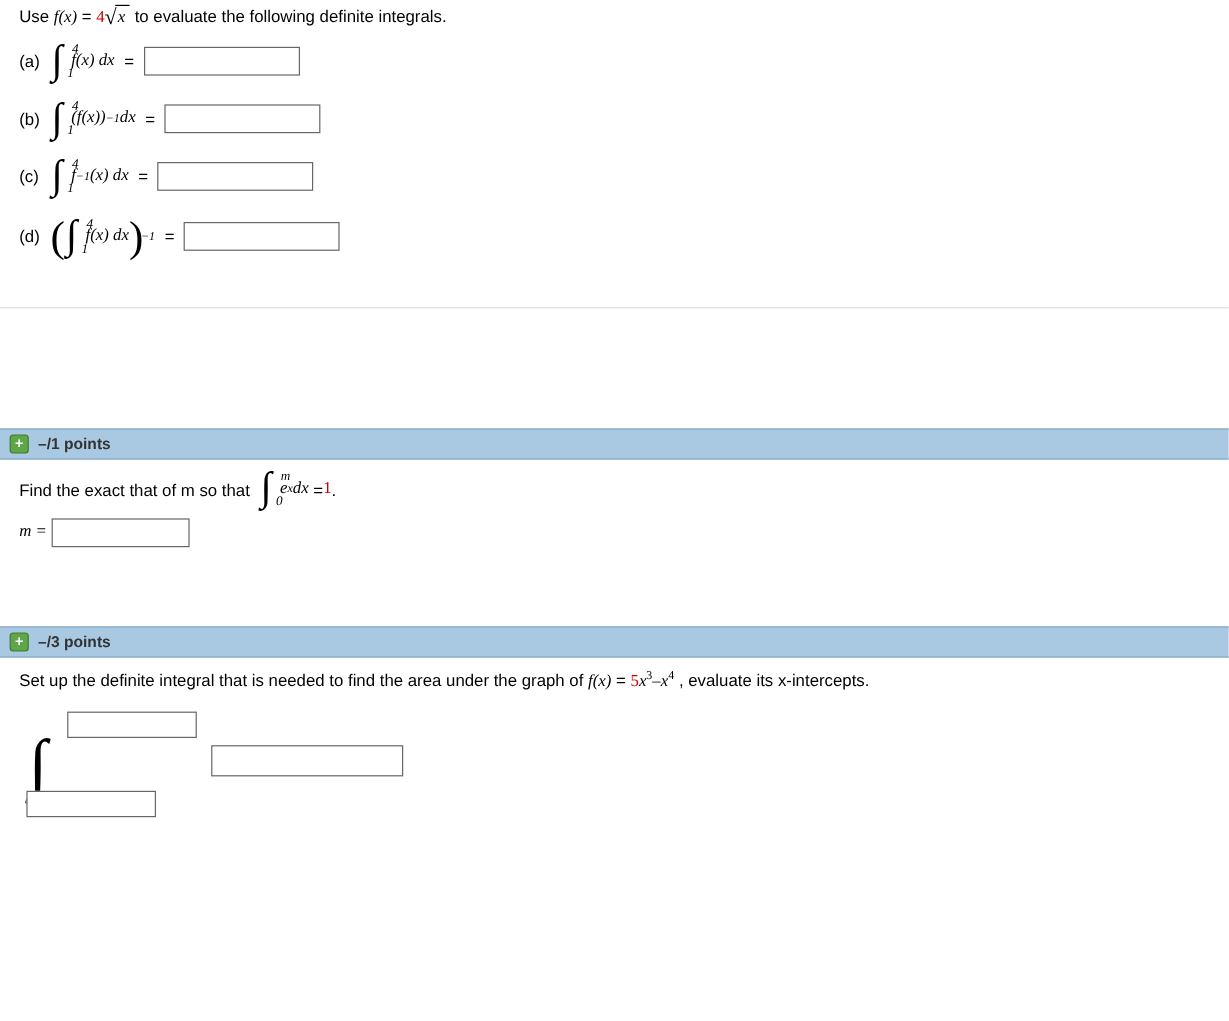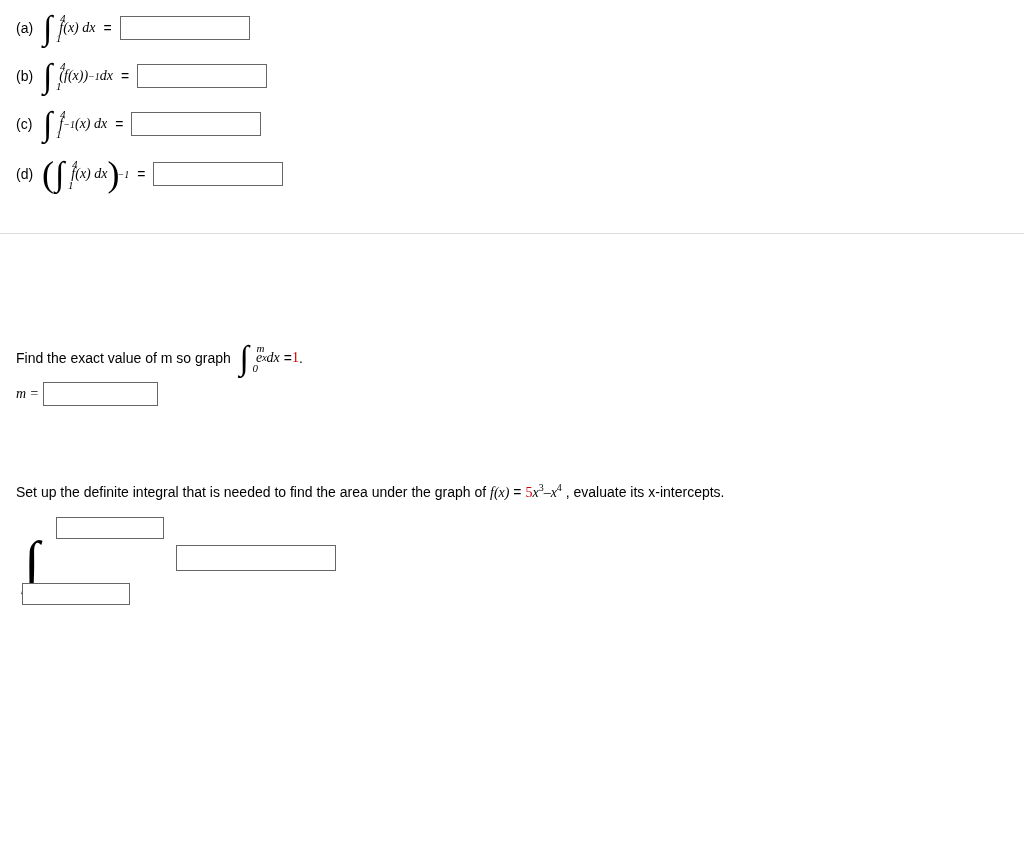--- a/index.html
+++ b/index.html
@@ -154,20 +154,27 @@
     line-height:0.8;
     vertical-align:middle;
   }
 </style>
 </head>
 <body>
 
 <div class="page">
 
   <div class="q1">
+    <p class="prompt">
+      <span>Use </span>
+      <span class="it">f(x)</span>
+      <span> = </span>
+      <span class="red stxt">4</span><span class="sqrt-sign">√</span><span class="sqrt"><span class="it">x</span></span>
+      <span> to evaluate the following definite integrals.</span>
+    </p>
 
     <div class="row">
       <span class="label">(a)</span>
       <span class="int-wrap">
         <span class="int">∫</span>
         <span class="int-upper">4</span>
         <span class="int-lower">1</span>
       </span>
       <span class="it">f(x) dx</span>
       <span class="eq-sign">=</span>
@@ -215,24 +222,28 @@
       <span class="bigparen">)</span>
         <span class="sup-neg it" style="margin-left:-2px;">−1</span>
       <span class="eq-sign">=</span>
       <input class="answer-box" style="">
     </div>
   </div>
 
   <hr class="hr">
   <div style="height:100px"></div>
 
+  <div class="header-bar">
+    <span class="plus-icon">+</span>
+    <b>–/1 points</b>
+  </div>
 
   <div class="q2">
     <div class="prompt-row">
-      <span>Find the exact value of m so graph</span>
+      <span>Find the exact that of m so that</span>
       &nbsp;&nbsp;
       <span class="int-wrap">
         <span class="int">∫</span>
         <span class="int-upper">m</span>
         <span class="int-lower">0</span>
       </span>
       <span class="it">e</span><span class="sup it">x</span>
       <span class="it"> dx</span>
       &nbsp;
       <span>= </span>
@@ -241,20 +252,24 @@
     </div>
     <div class="mrow">
       <span class="it">m =</span>
       &nbsp;
       <input class="answer-box small" style="">
     </div>
   </div>
 
   <div style="height:40px"></div>
 
+  <div class="header-bar">
+    <span class="plus-icon">+</span>
+    <b>–/3 points</b>
+  </div>
 
   <div class="q3">
     <p class="prompt">
       <span>Set up the definite integral that is needed to find the area under the graph of </span>
       <span class="it">f(x)</span>
       <span> = </span>
       <span class="red stxt">5</span><span class="it">x</span><span class="sup stxt">3</span><span class="stxt">–</span><span class="it">x</span><span class="sup stxt">4</span>
       <span> , evaluate its x-intercepts.</span>
     </p>
 

